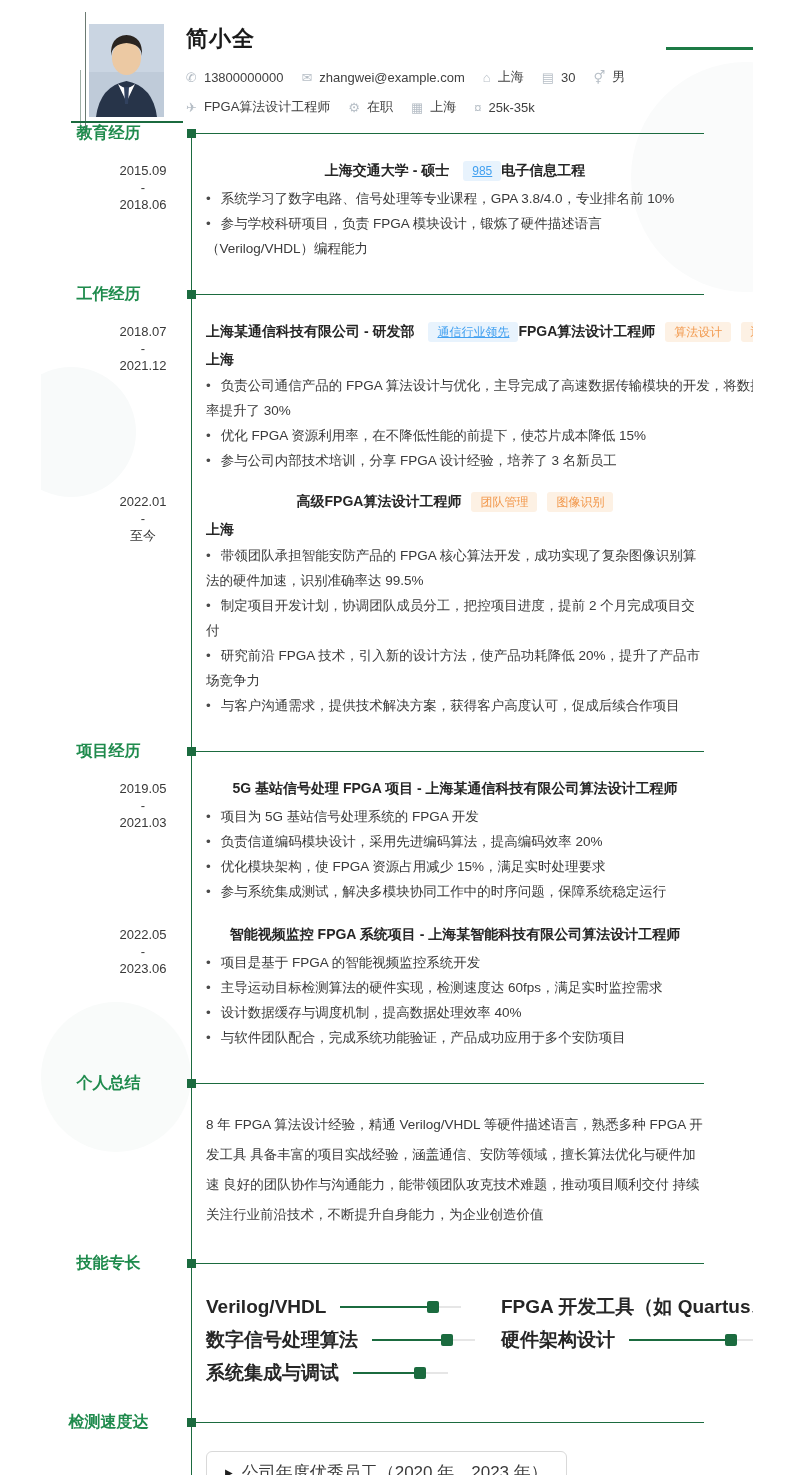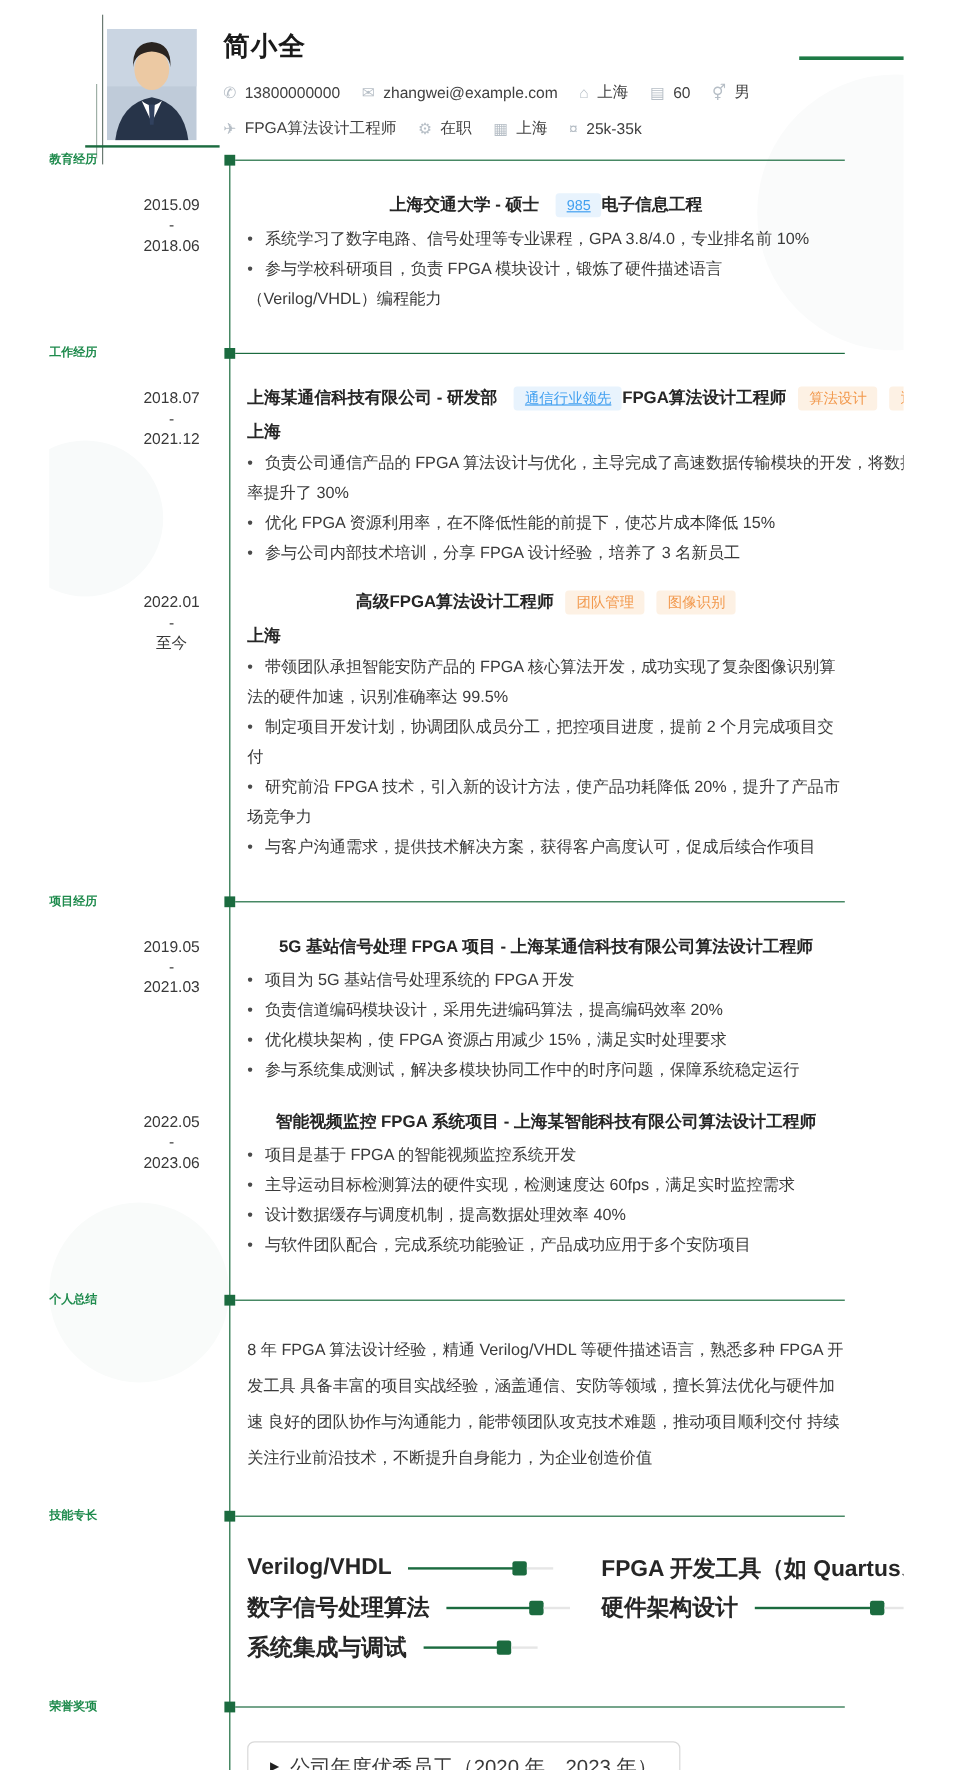--- a/index.html
+++ b/index.html
@@ -34,21 +34,21 @@
   .header{position:relative;height:112px;}
   .photo{position:absolute;left:48px;top:12px;width:75px;height:93px;overflow:hidden;}
   .head-main{margin-left:145px;padding-top:12px;}
   .name{font-size:22px;font-weight:700;color:#1a1a1a;letter-spacing:1px;margin-bottom:14px;}
   .c-row{display:flex;align-items:center;font-size:13px;color:#404040;margin-bottom:12px;}
   .ci{display:flex;align-items:center;margin-right:18px;}
   .ci-icon{color:var(--icon_gray);font-size:13px;margin-right:7px;line-height:1;}
 
   
   .sec-head{display:flex;align-items:center;height:18px;}
-  .sec-label{flex:0 0 140px;text-align:left;padding-right:5px;font-size:10px;font-weight:700;color:var(--green_label);}
+  .sec-label{flex:0 0 140px;text-align:center;padding-right:5px;font-size:16px;font-weight:700;color:var(--green_label);}
   .sec-dot{flex:0 0 9px;height:9px;background:var(--green_line);margin-left:6px;}
   .sec-rule{flex:1;height:1px;background:var(--green_line);margin-right:49px;}
   .sec-body{padding-top:18px;}
   .row{display:flex;}
   .dates{flex:0 0 150px;padding:2px 12px 0 66px;text-align:center;font-size:13px;line-height:17px;color:#383838;}
   .body-col{flex:1;padding-left:15px;padding-right:49px;}
   .noDates{margin-left:165px;margin-right:49px;}
 
   .entry-head{display:flex;justify-content:center;align-items:center;height:22px;margin-bottom:2px;}
   .eh-left,.eh-right{display:flex;align-items:center;}
@@ -119,21 +119,21 @@
           <span class="ci">
               <span class="ci-icon">✉</span>
               <span>zhangwei@example.com</span>
             </span>
           <span class="ci">
               <span class="ci-icon">⌂</span>
               <span>上海</span>
             </span>
           <span class="ci">
               <span class="ci-icon">▤</span>
-              <span>60</span>
+              <span>30</span>
             </span>
           <span class="ci">
               <span class="ci-icon">⚥</span>
               <span>男</span>
             </span>
         </div>
         <div class="c-row">
           <span class="ci">
               <span class="ci-icon">✈</span>
               <span>FPGA算法设计工程师</span>
@@ -363,21 +363,21 @@
               <span class="sk-knob"></span>
               <span class="sk-tail"></span>
             </span>
           </div>
         </div>
       </div>
     </div>
 
     <div class="sec">
       <div class="sec-head">
-        <div class="sec-label">荣誉奖项</div>
+        <div class="sec-label">检测速度达</div>
         <div class="sec-dot"></div>
         <div class="sec-rule"></div>
       </div>
       <div class="sec-body noDates">
         <div class="award-box">
           <span class="award-marker">▶</span>
           <span class="award-text">公司年度优秀员工（2020 年、2023 年）</span>
         </div>
       </div>
     </div>

